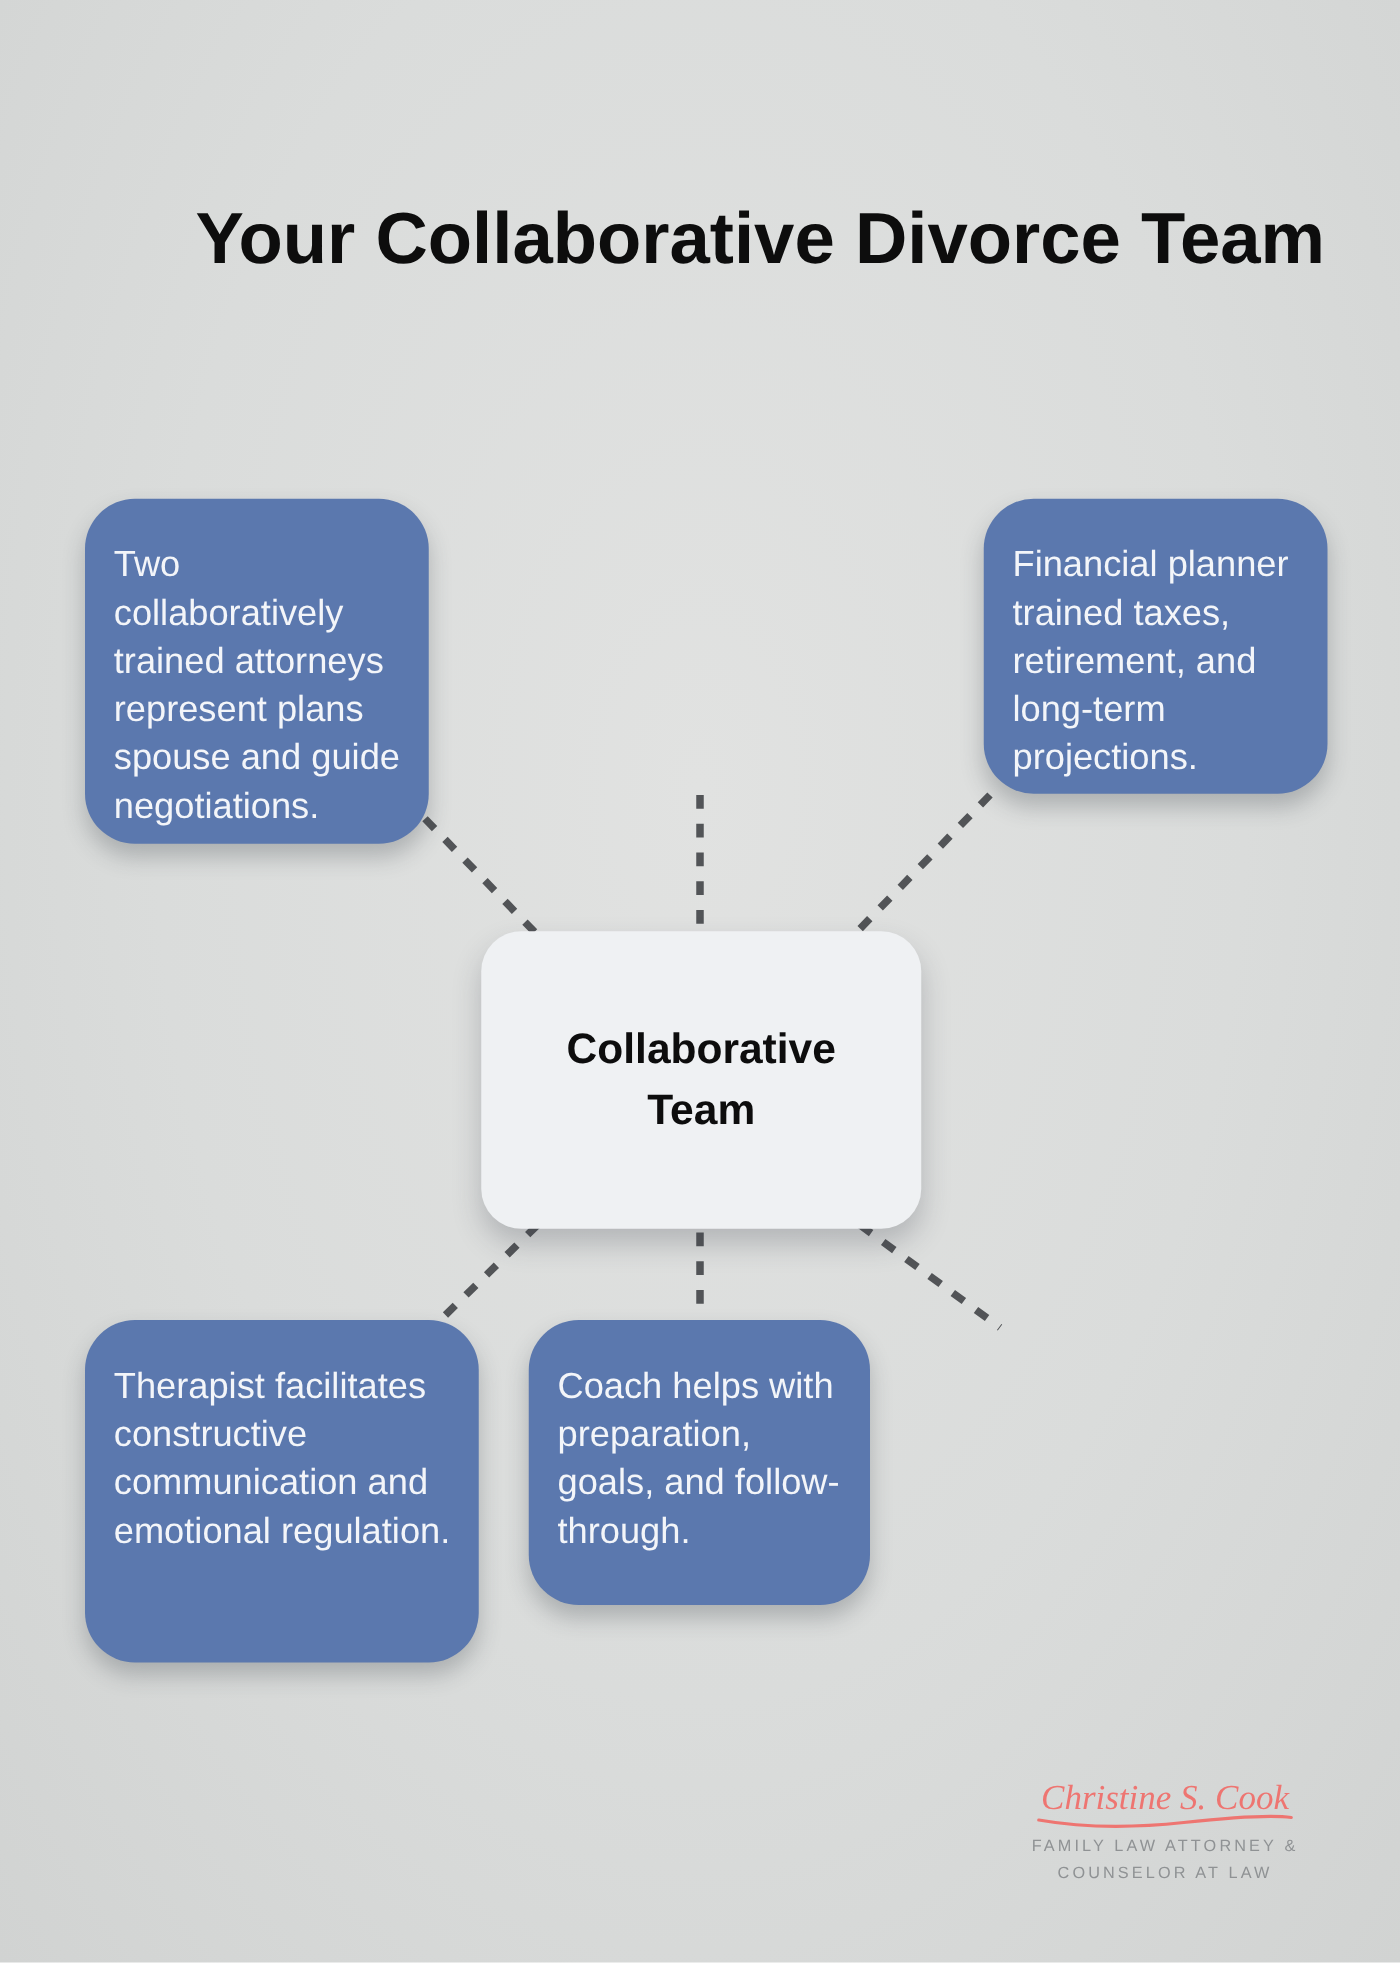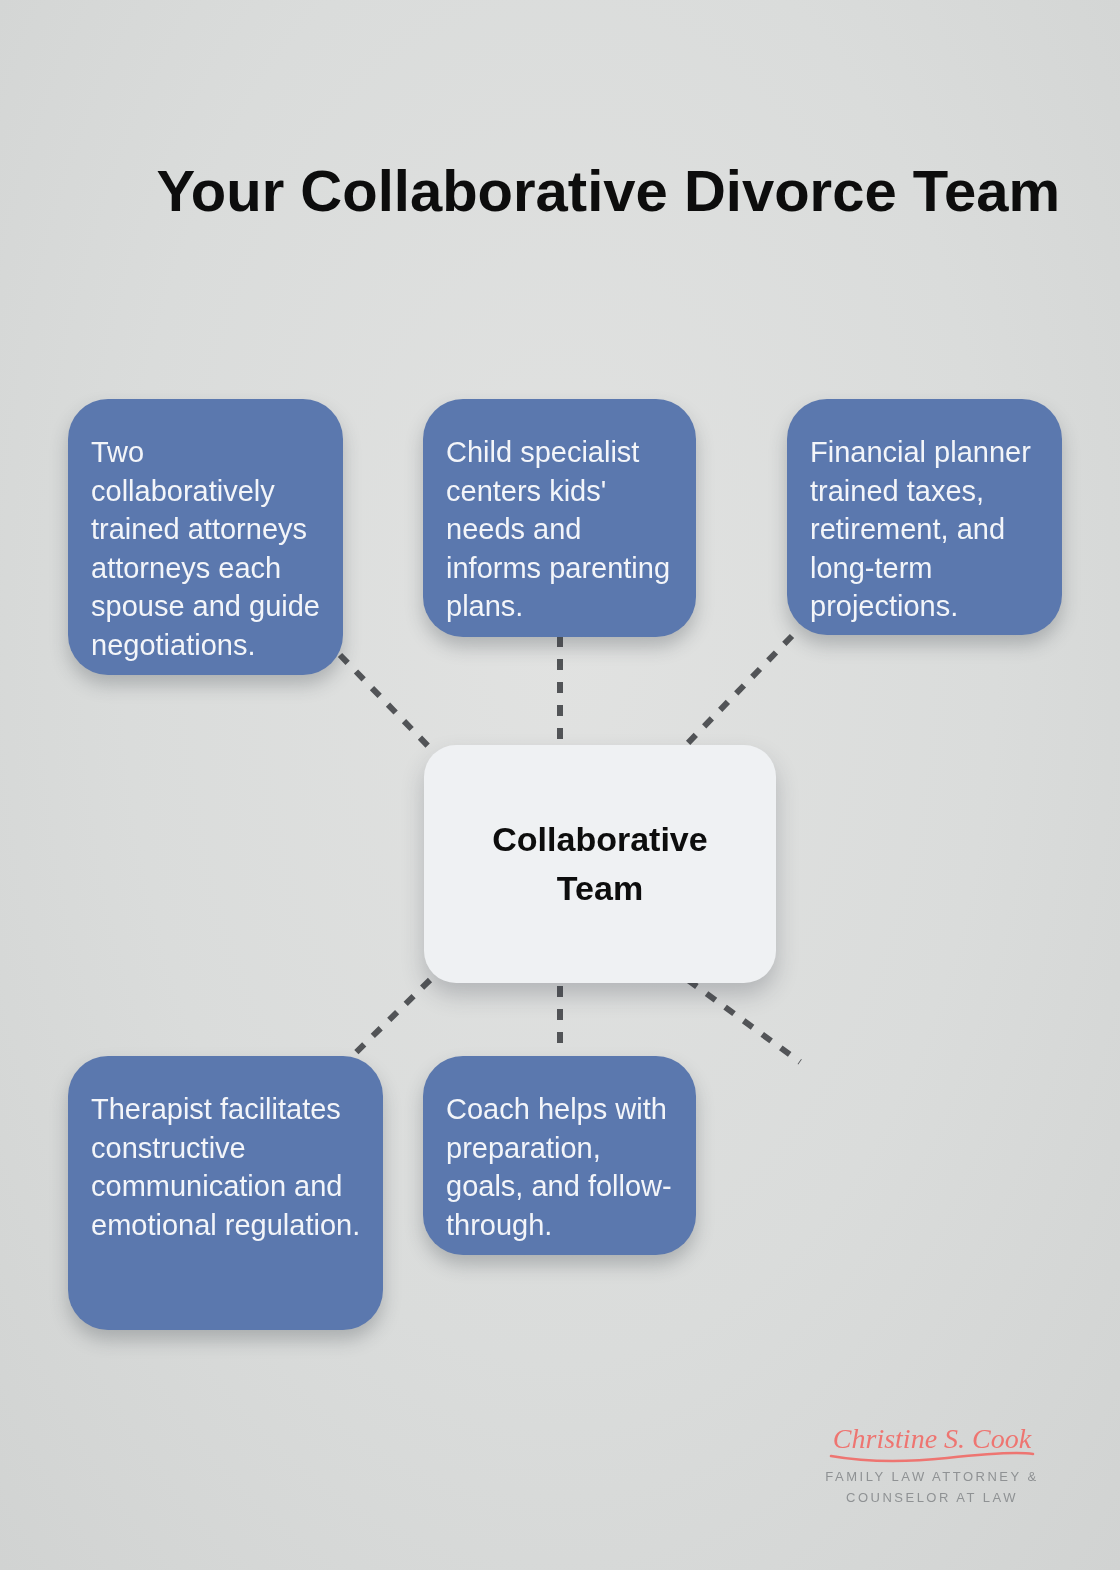--- a/index.html
+++ b/index.html
@@ -54,33 +54,32 @@
     padding:34px 18px 16px 23px;
     box-sizing:border-box;
     font-size:29px;
     line-height:1.33;
     box-shadow:0 10px 18px rgba(55,60,70,0.28);
   }
   .node-1{left:68px;  top:399px; width:275px; height:276px;}
   .node-2{left:423px; top:399px; width:273px; height:238px;}
   .node-3{left:787px; top:399px; width:275px; height:236px;}
   .node-4{left:68px;  top:1056px; width:315px; height:274px;}
-  .node-5{left:423px; top:1056px; width:273px; height:199px;}
+  .node-5{left:423px; top:1056px; width:273px; height:228px;}
   .node-6{left:787px; top:1056px; width:275px; height:202px;}
   .center-card{
     position:absolute;
     left:385px; top:745px;
     width:352px; height:238px;
     background:var(--center-fill);
     border-radius:32px;
     display:flex;
     align-items:center;
     justify-content:center;
     box-shadow:0 12px 22px rgba(55,60,70,0.25);
-    margin-left:39px;
   }
   .center-label{
     width:300px;
     text-align:center;
     font-size:34px;
     font-weight:bold;
     line-height:1.45;
     color:var(--center-text);
   }
   .logo{
@@ -125,26 +124,23 @@
   <svg class="connectors" viewBox="0 0 1120 1570" xmlns="http://www.w3.org/2000/svg">
     <line x1="340" y1="655" x2="430" y2="748"></line>
     <line x1="560" y1="636" x2="560" y2="742"></line>
     <line x1="792" y1="636" x2="687" y2="744"></line>
     <line x1="430" y1="980" x2="338" y2="1070"></line>
     <line x1="560" y1="986" x2="560" y2="1052"></line>
     <line x1="688" y1="980" x2="800" y2="1062"></line>
   </svg>
 
   <div class="node node-1">
-    <span>Two collaboratively trained attorneys attorneys each spouse and guide negotiations.</span>
+    <span>Two collaboratively trained attorneys represent plans spouse and guide negotiations.</span>
   </div>
 
-  <div class="node node-2">
-    <span>Child specialist centers kids' needs and informs parenting plans.</span>
-  </div>
 
   <div class="node node-3">
     <span>Financial planner trained taxes, retirement, and long-term projections.</span>
   </div>
 
   <div class="center-card">
     <div class="center-label">Collaborative Team</div>
   </div>
 
   <div class="node node-4">

